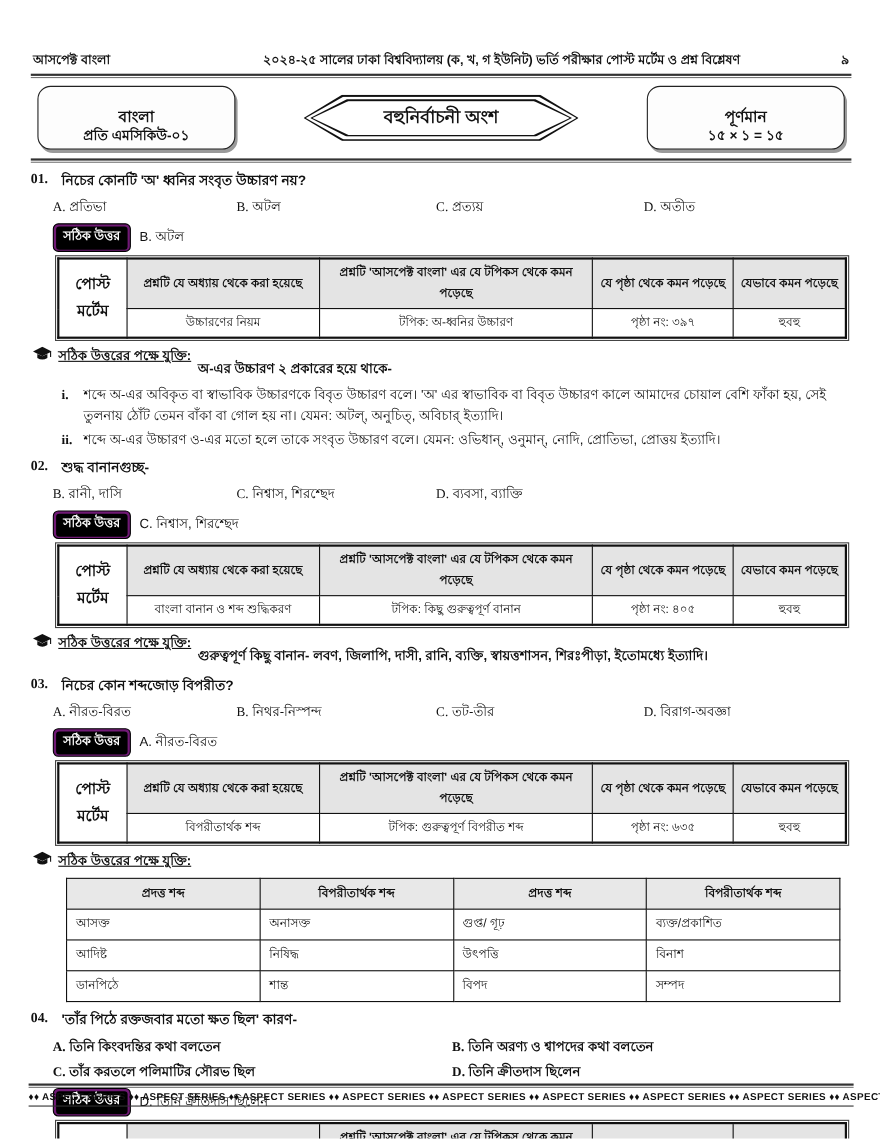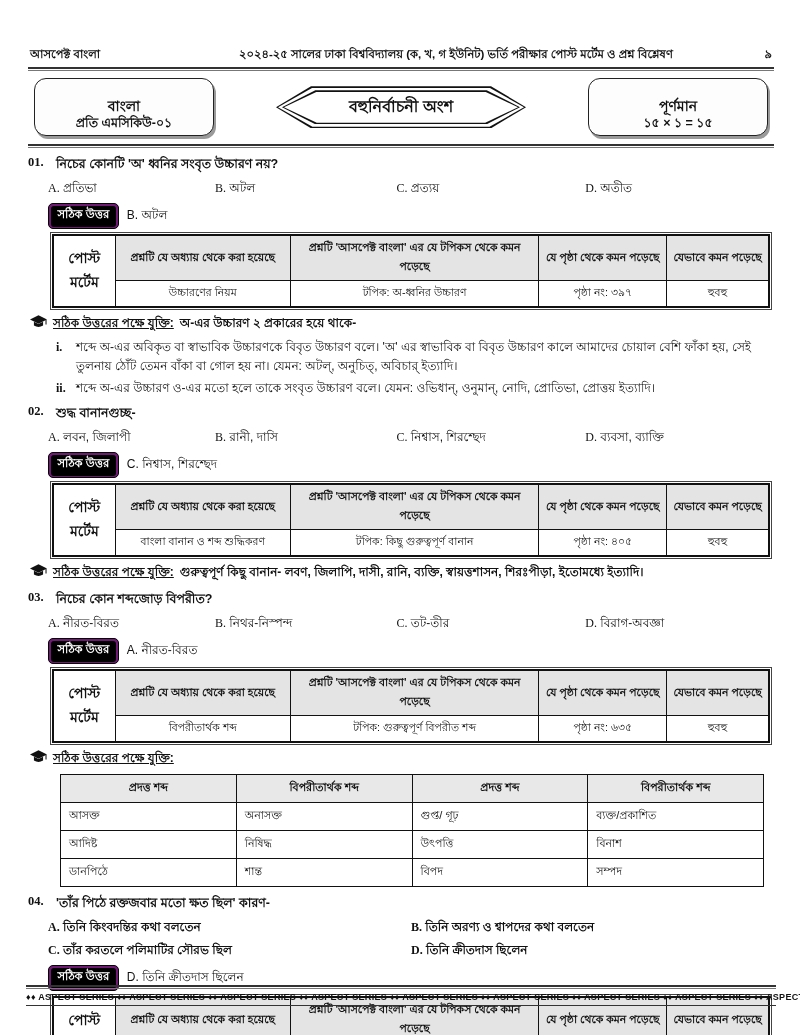--- a/index.html
+++ b/index.html
@@ -57,21 +57,21 @@
   table.pm th, table.pm td { border:1px solid #111; padding:3px 3px; text-align:center; vertical-align:middle; }
   table.pm th { background:#e4e4e4; font-weight:bold; }
   td.pm-left { width:8.5%; font-weight:bold; font-size:14px; }
   .col-chapter { width:24%; } .col-topic { width:34%; } .col-page { width:17.5%; } .col-how { width:14%; }
 
   
   .expl { margin:6px 0 2px 2px; }
   .expl-head { display:flex; align-items:flex-start; gap:6px; font-size:12px; }
   .cap-icon { flex:0 0 auto; margin-top:1px; }
   .expl-title { font-weight:bold; text-decoration:underline; white-space:nowrap; }
-  .expl-lead { font-weight:bold; }
+  .expl-lead { font-weight:bold;margin-top:12px; }
   .expl-items { margin:4px 0 0 26px; }
   .expl-item { display:flex; gap:8px; margin-bottom:3px; line-height:1.55; }
   .expl-item .marker { font-family:"Liberation Serif", serif; font-weight:bold; min-width:12px; }
 
   table.words { border-collapse:collapse; width:calc(100% - 40px); margin:5px 4px 2px 30px;
     font-size:11px; border:1.8px solid #111; }
   table.words th, table.words td { border:1px solid #111; padding:4px 8px; }
   table.words th { background:#e8e8e8; text-align:center; font-weight:bold; width:25%; }
   table.words td { text-align:left; }
 
@@ -168,21 +168,20 @@
     </div>
   </div>
 </section>
 
 <section class="question">
   <div class="q-line">
     <span class="q-num">02.</span>
     <span class="q-text">শুদ্ধ বানানগুচ্ছ-</span>
   </div>
   <div class="options cols-4">
-    <span class="option"><span class="opt-letter">A.</span> <span>লবন, জিলাপী</span></span>
     <span class="option"><span class="opt-letter">B.</span> <span>রানী, দাসি</span></span>
     <span class="option"><span class="opt-letter">C.</span> <span>নিশ্বাস, শিরশ্ছেদ</span></span>
     <span class="option"><span class="opt-letter">D.</span> <span>ব্যবসা, ব্যাক্তি</span></span>
   </div>
   <div class="answer-line">
     <span class="badge">
         <span class="badge-inner">সঠিক উত্তর</span>
       </span>
     <span class="answer-text">C. নিশ্বাস, শিরশ্ছেদ</span>
   </div>

